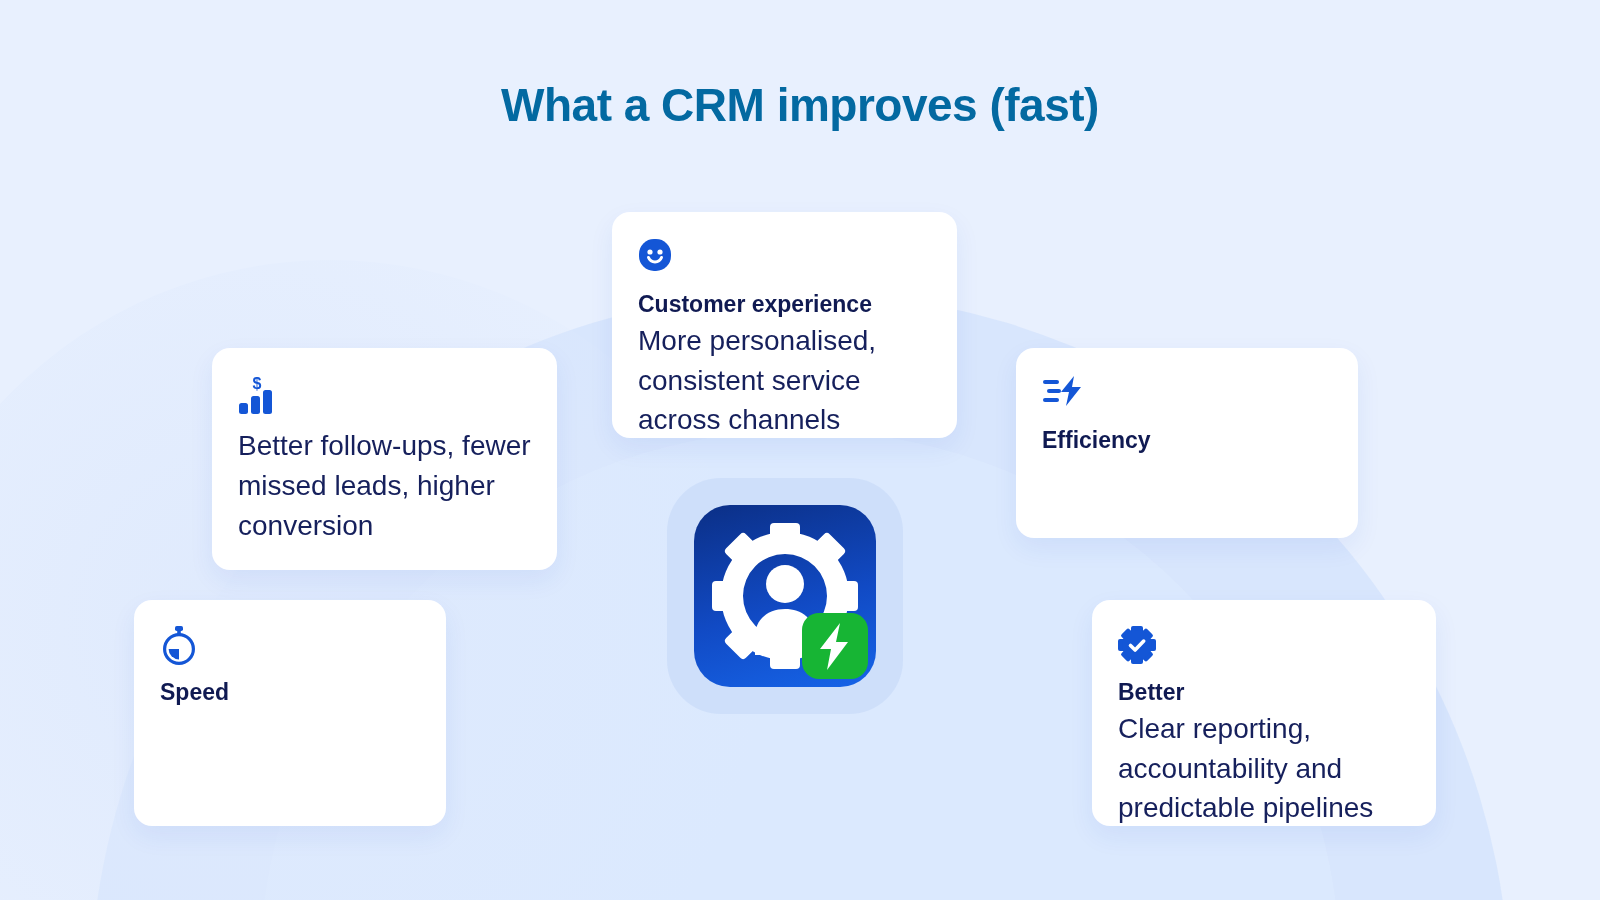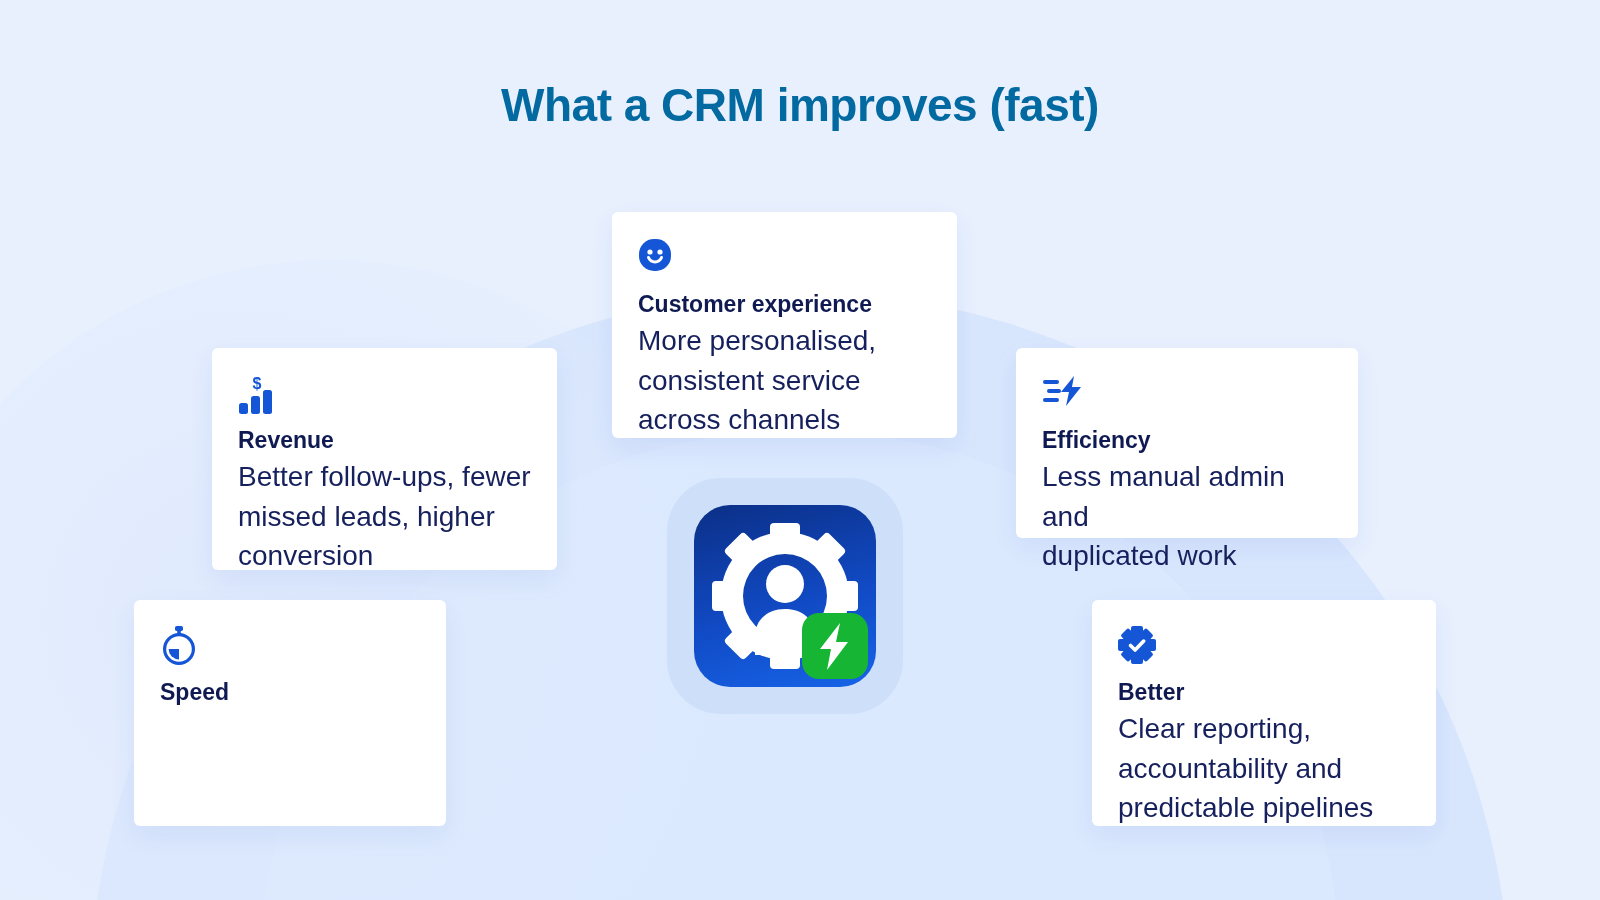--- a/index.html
+++ b/index.html
@@ -69,21 +69,21 @@
     font-weight: bold;
     letter-spacing: -0.5px;
     color: #0369a1;
     z-index: 5;
   }
 
   
   .card {
     position: absolute;
     background: #ffffff;
-    border-radius: 6px;
+    border-radius: 18px;
     box-shadow: 0 10px 26px rgba(26, 76, 192, 0.07);
     z-index: 6;
     padding: 26px 26px 26px 26px;
   }
 
   .card .icon-wrap {
     height: 44px;
     margin-bottom: 8px;
     display: block;
   }
@@ -200,40 +200,37 @@
   <span class="icon-wrap">
     <svg class="ic" width="38" height="40" viewBox="0 0 38 40" xmlns="http://www.w3.org/2000/svg">
       <g fill="#1456d6">
         <text x="19" y="15" font-family="Liberation Sans, sans-serif" font-size="16" font-weight="bold" text-anchor="middle">$</text>
         <rect x="1" y="29" width="9" height="11" rx="2.5"></rect>
         <rect x="13" y="22" width="9" height="18" rx="2.5"></rect>
         <rect x="25" y="16" width="9" height="24" rx="2.5"></rect>
       </g>
     </svg>
   </span>
-  <div class="card-title">Revenue</div>
   <div class="card-desc">Better follow-ups, fewer
 missed leads, higher
 conversion</div>
 </div>
 
 <div class="card" id="card-efficiency">
   <span class="icon-wrap">
     <svg class="ic" width="40" height="34" viewBox="0 0 40 34" xmlns="http://www.w3.org/2000/svg">
       <g fill="#1456d6">
         <rect x="1" y="6" width="16" height="4" rx="2"></rect>
         <rect x="5" y="15" width="14" height="4" rx="2"></rect>
         <rect x="1" y="24" width="16" height="4" rx="2"></rect>
         <path d="M32 2L19 18h8l-3 14 15-19h-9z"></path>
       </g>
     </svg>
   </span>
   <div class="card-title">Efficiency</div>
-  <div class="card-desc">Less manual admin and
-duplicated work</div>
 </div>
 
 <div class="card" id="card-speed">
   <span class="icon-wrap">
     <svg class="ic" width="38" height="40" viewBox="0 0 38 40" xmlns="http://www.w3.org/2000/svg">
       <g fill="#1456d6">
         <rect x="15" y="0" width="8" height="5" rx="1.8"></rect>
         <rect x="17.2" y="4" width="3.6" height="5"></rect>
         <path d="M19 7a16 16 0 1 0 0 32 16 16 0 0 0 0-32zm0 3.2a12.8 12.8 0 1 1 0 25.6 12.8 12.8 0 0 1 0-25.6z"></path>
         <path d="M19 12.6V23h10.4A10.4 10.4 0 0 0 19 12.6z" transform="rotate(180 19 23)"></path>

